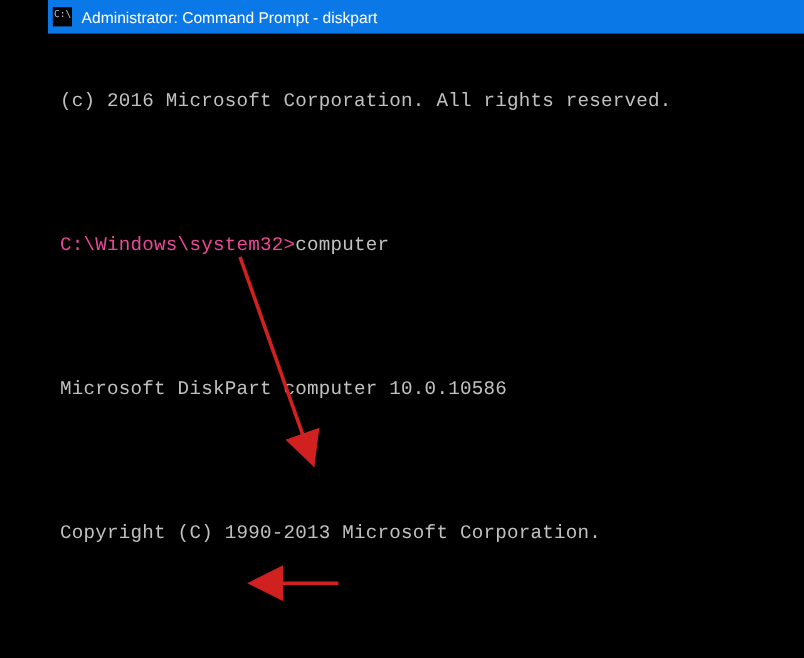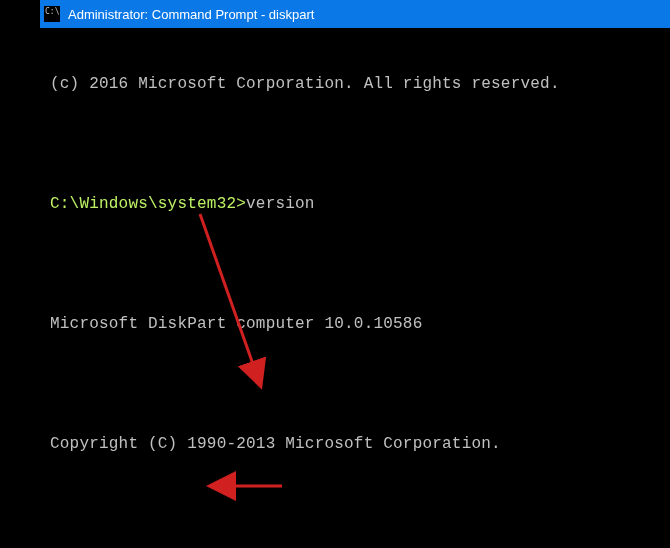--- a/index.html
+++ b/index.html
@@ -53,21 +53,21 @@
     padding: 6px 10px 10px 10px;
     line-height: 20px;
     white-space: pre;
     letter-spacing: 0.2px;
     position: relative;
   }
   .line {
     min-height: 20px;
   }
   .prompt {
-    color: #bef264;
+    color: #ec4899;
   }
   svg.annot {
     position: absolute;
     top: 0;
     left: 0;
     width: 670px;
     height: 548px;
     pointer-events: none;
   }
   svg.annot line, svg.annot path {
@@ -84,21 +84,21 @@
 <div class="window">
 
   <div class="titlebar">
     <span class="sysicon"></span>
     <span>Administrator: Command Prompt - diskpart</span>
   </div>
 
   <div class="terminal">
     <div class="line">(c) 2016 Microsoft Corporation. All rights reserved.</div>
     <div class="line"> </div>
-    <div class="line"><span class="prompt">C:\Windows\system32&gt;</span><span>version</span></div>
+    <div class="line"><span class="prompt">C:\Windows\system32&gt;</span><span>computer</span></div>
     <div class="line"> </div>
     <div class="line">Microsoft DiskPart computer 10.0.10586</div>
     <div class="line"> </div>
     <div class="line">Copyright (C) 1990-2013 Microsoft Corporation.</div>
     
     
     
     
     
     

